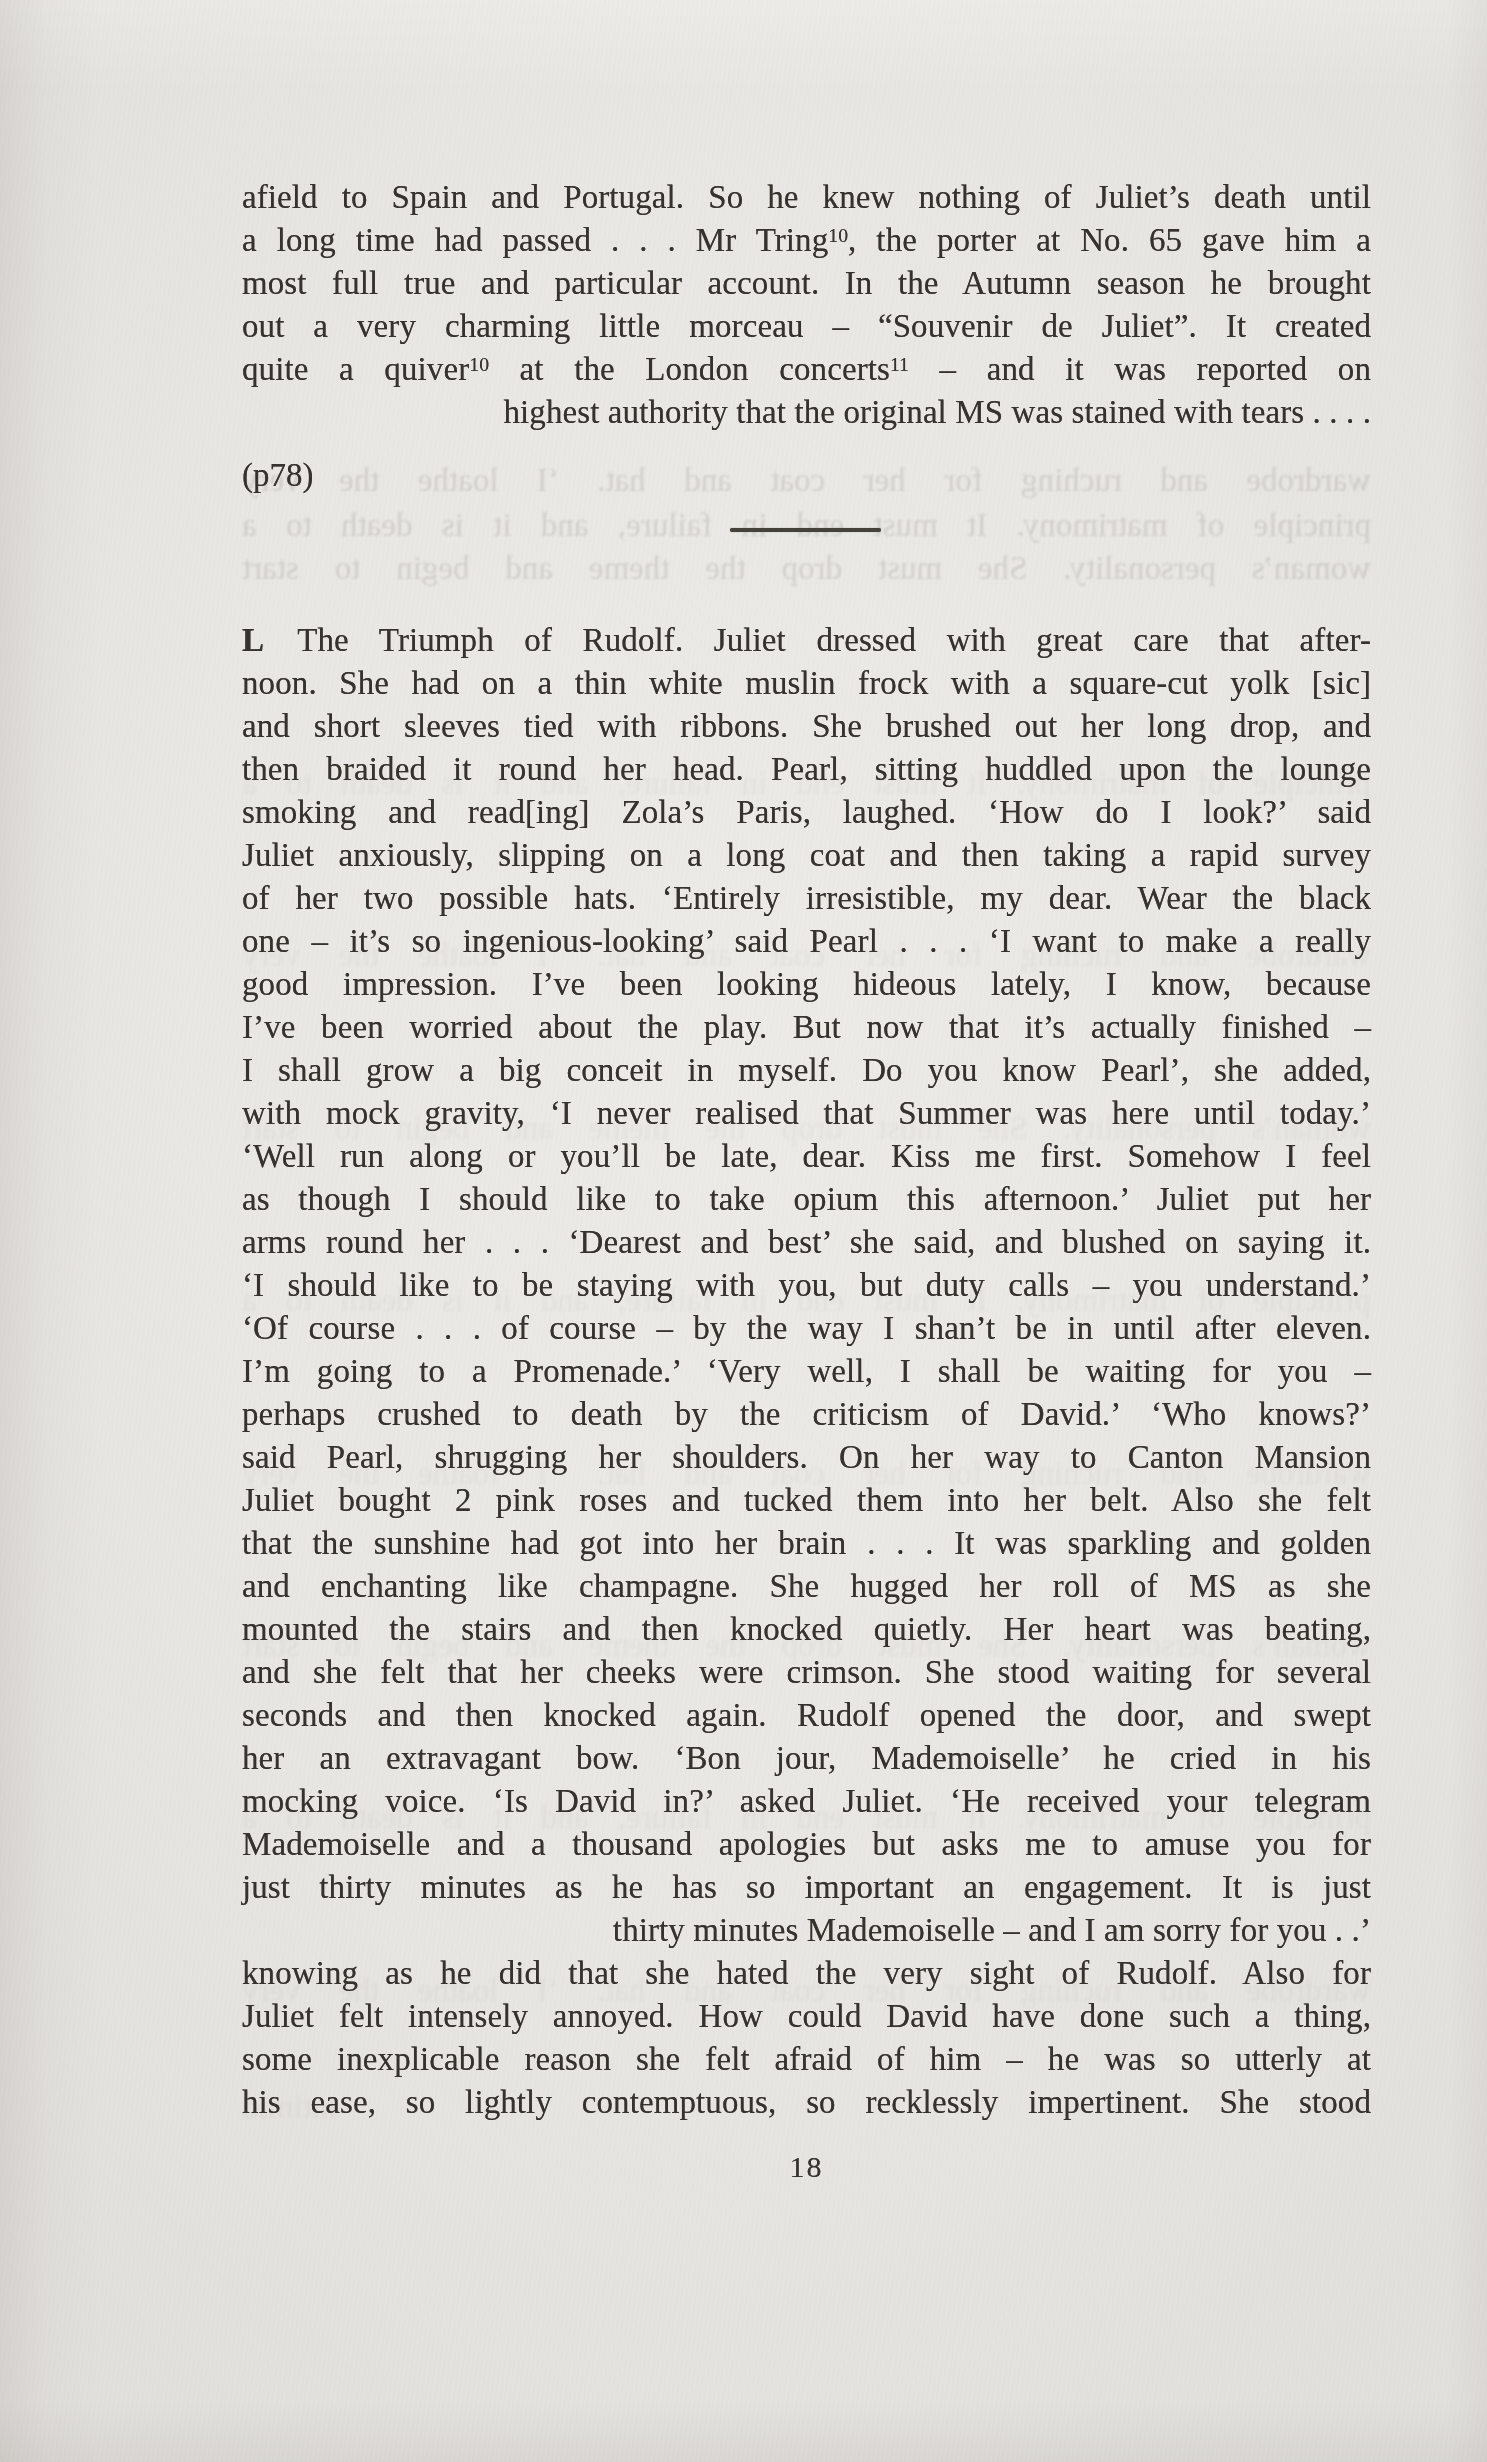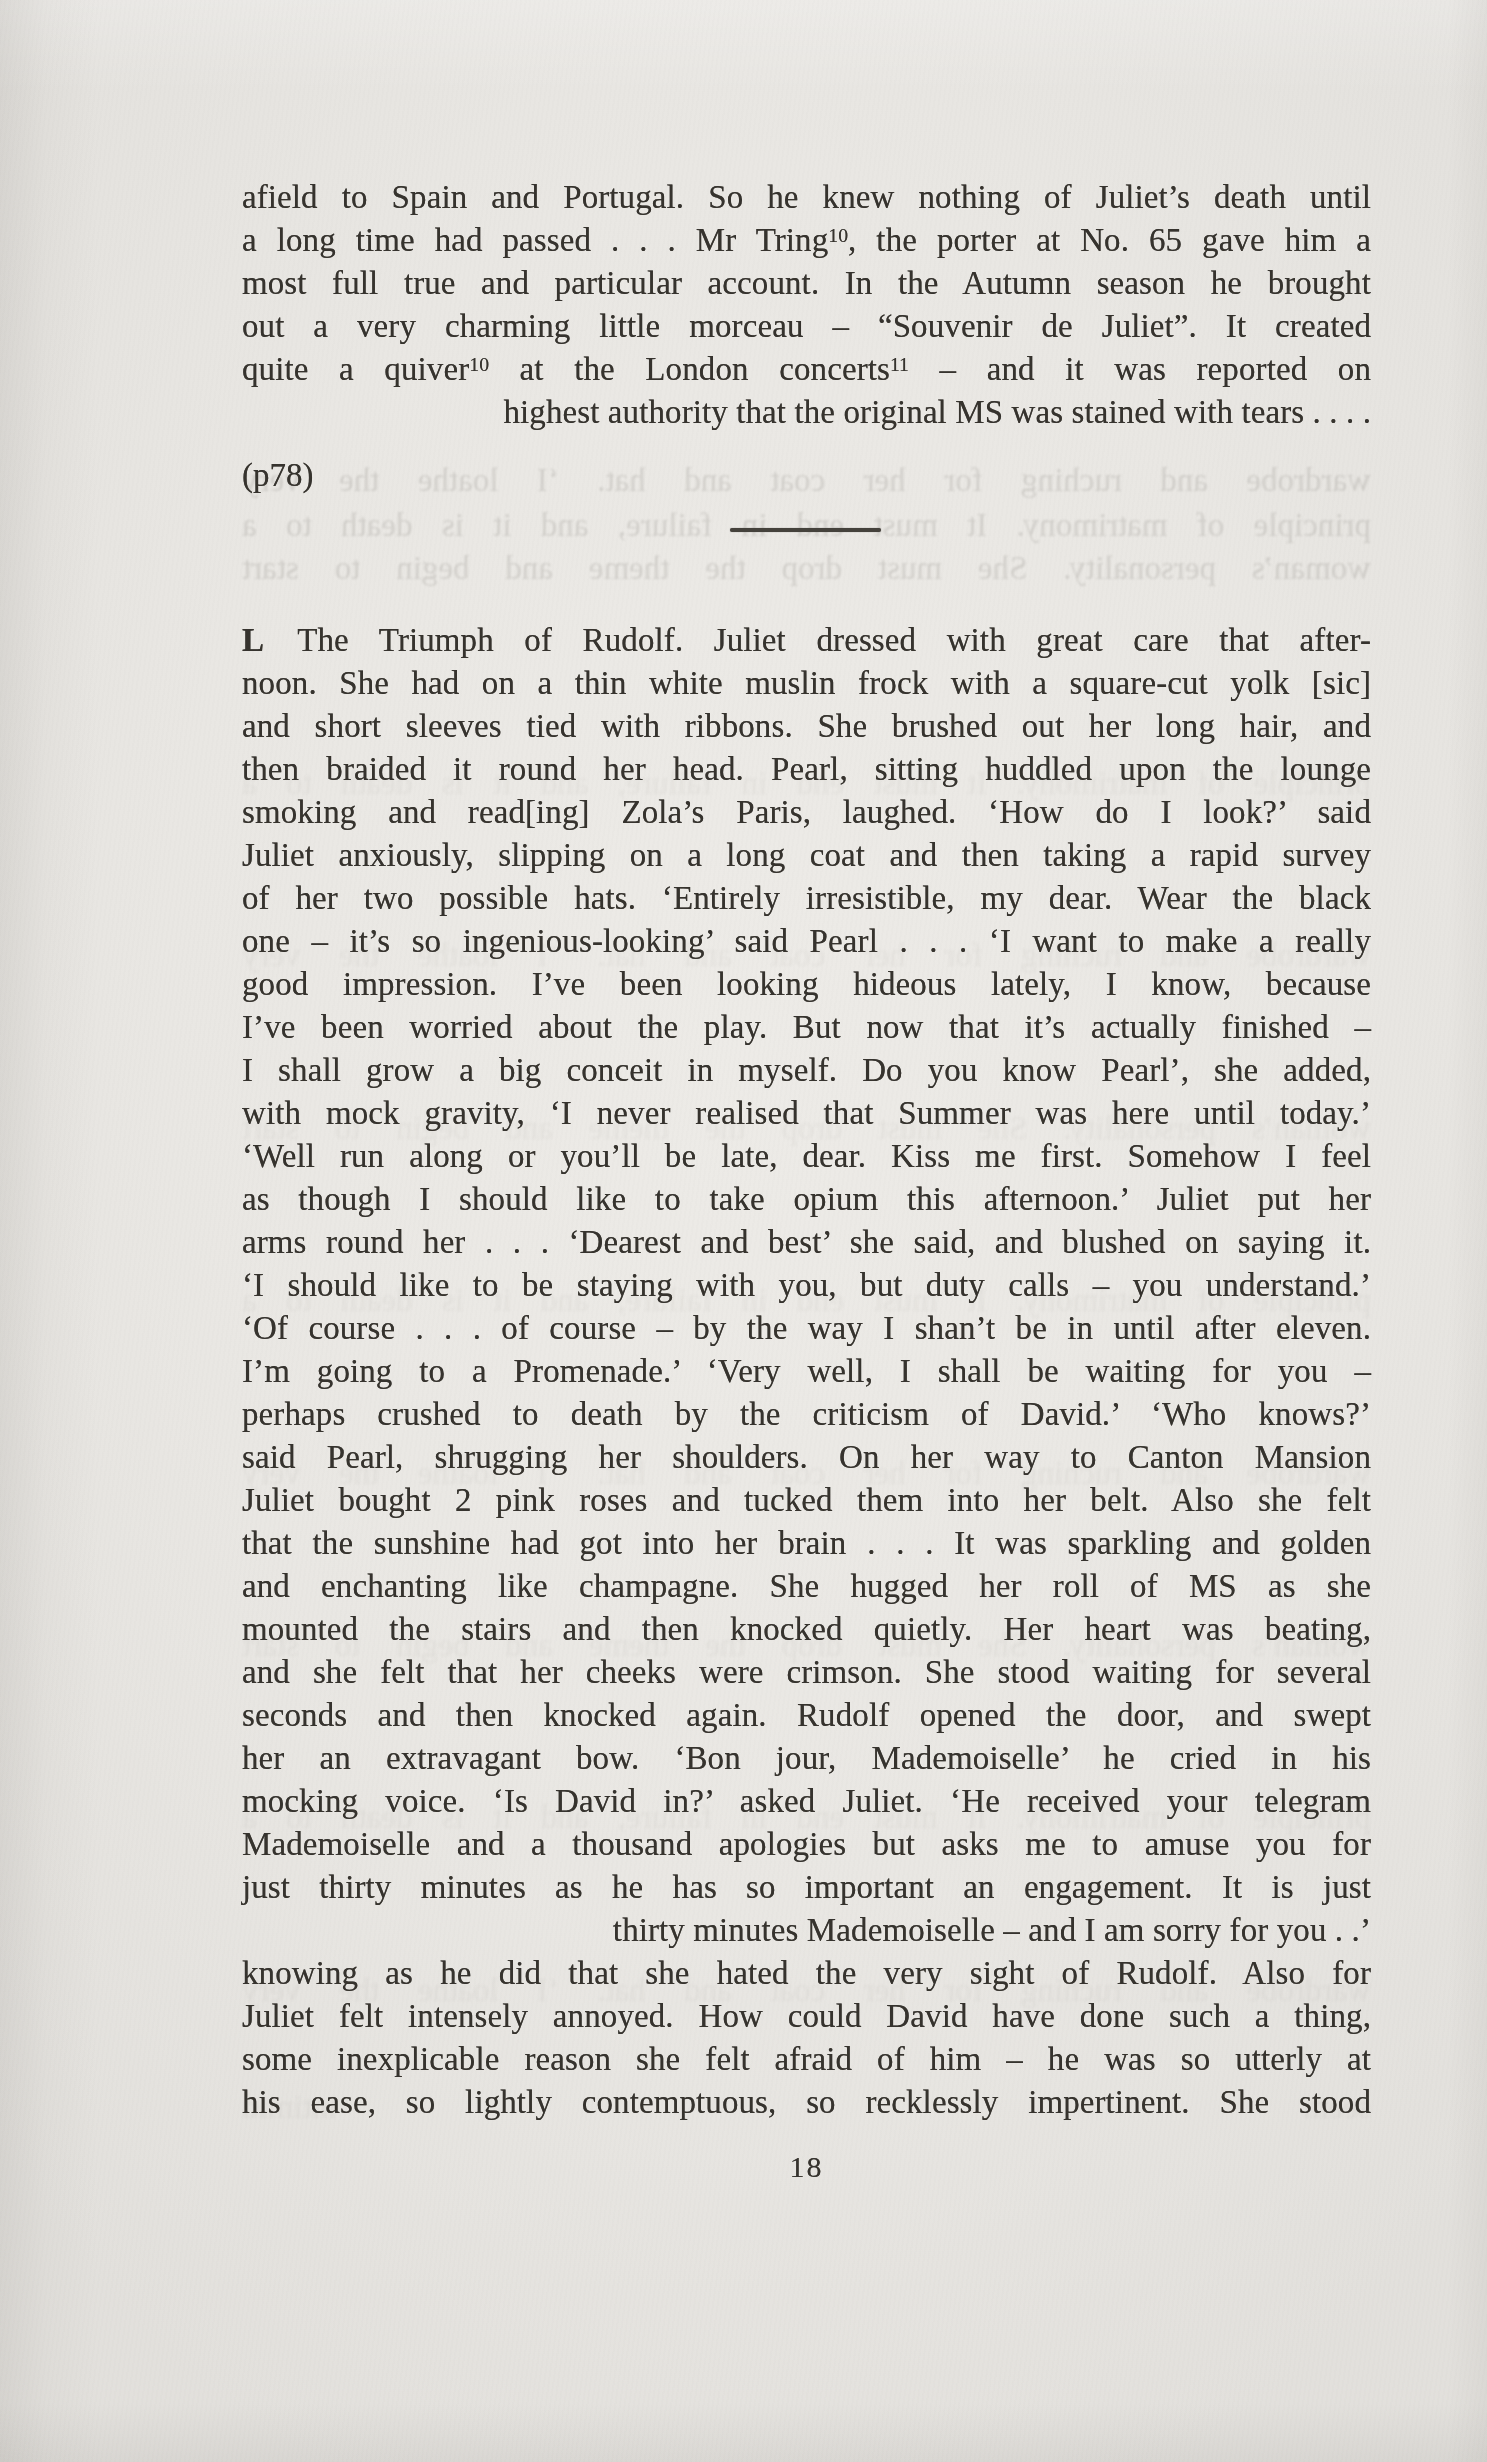--- a/index.html
+++ b/index.html
@@ -89,21 +89,21 @@
       <div class="tline nojust">highest authority that the original MS was stained with tears . . . .</div>
     </div>
 
   <div class="citation">(p78)</div>
 
   <div class="divider"></div>
 
   <div id="entry-block" class="textblock">
       <div class="tline"><b>L</b> The Triumph of Rudolf. Juliet dressed with great care that after-</div>
       <div class="tline">noon. She had on a thin white muslin frock with a square-cut yolk [sic]</div>
-      <div class="tline">and short sleeves tied with ribbons. She brushed out her long hair, and</div>
+      <div class="tline">and short sleeves tied with ribbons. She brushed out her long drop, and</div>
       <div class="tline">then braided it round her head. Pearl, sitting huddled upon the lounge</div>
       <div class="tline">smoking and read[ing] Zola’s Paris, laughed. ‘How do I look?’ said</div>
       <div class="tline">Juliet anxiously, slipping on a long coat and then taking a rapid survey</div>
       <div class="tline">of her two possible hats. ‘Entirely irresistible, my dear. Wear the black</div>
       <div class="tline">one – it’s so ingenious-looking’ said Pearl . . . ‘I want to make a really</div>
       <div class="tline">good impression. I’ve been looking hideous lately, I know, because</div>
       <div class="tline">I’ve been worried about the play. But now that it’s actually finished –</div>
       <div class="tline">I shall grow a big conceit in myself. Do you know Pearl’, she added,</div>
       <div class="tline">with mock gravity, ‘I never realised that Summer was here until today.’</div>
       <div class="tline">‘Well run along or you’ll be late, dear. Kiss me first. Somehow I feel</div>

